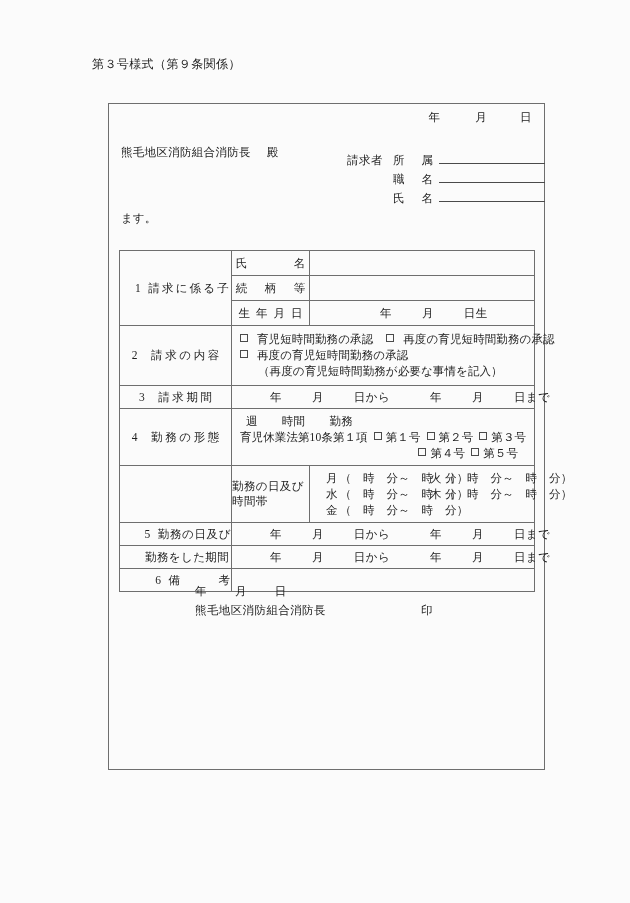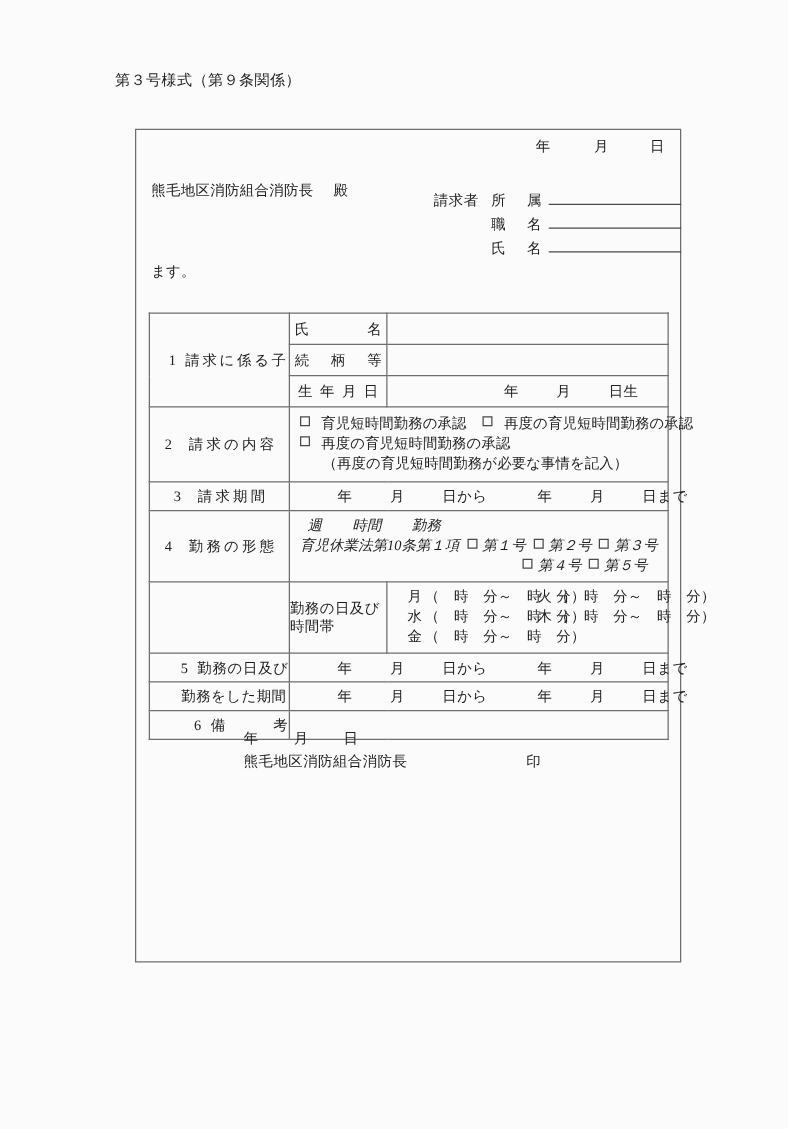--- a/index.html
+++ b/index.html
@@ -174,21 +174,20 @@
     padding-left: 38px;
   }
   .daterange .sp1 { display:inline-block; width: 30px; }
   .daterange .sp2 { display:inline-block; width: 30px; }
   .daterange .sp3 { display:inline-block; width: 40px; }
 
   .birth {
     white-space: nowrap;
     letter-spacing: .4px;
     padding-left: 70px;
-    text-align: center;
   }
   .birth .sp { display:inline-block; width: 30px; }
 
   
   .chk-wrap {
     padding: 5px 4px 6px 8px;
     line-height: 16px;
     letter-spacing: .1px;
   }
   .chk {
@@ -201,21 +200,20 @@
     box-sizing: border-box;
   }
   .chk-line { white-space: nowrap; }
   .chk-note { padding-left: 18px; white-space: nowrap; }
 
   
   .s4 {
     padding: 4px 4px 4px 8px;
     line-height: 16px;
     letter-spacing: .1px;
-    font-style: italic;
   }
   .s4-week { white-space: nowrap; letter-spacing: .3px; padding-left: 6px; }
   .s4-week .g { display:inline-block; width: 24px; }
   .s4-law { white-space: nowrap; }
   .s4-law2 { white-space: nowrap; text-align: right; padding-right: 12px; }
   .chk-sm {
     display: inline-block;
     width: 8px;
     height: 8px;
     border: 1px solid #4a4a4a;

